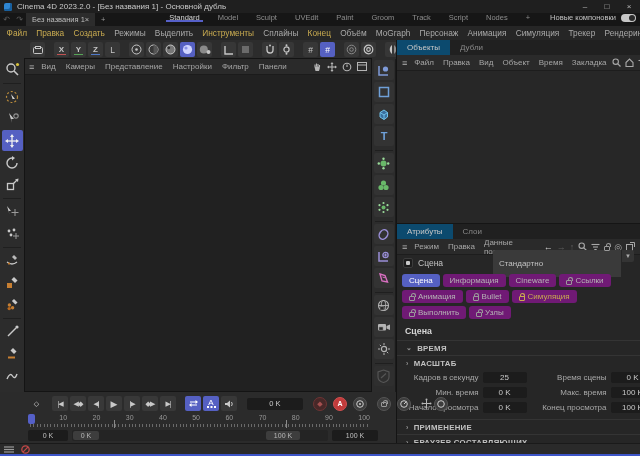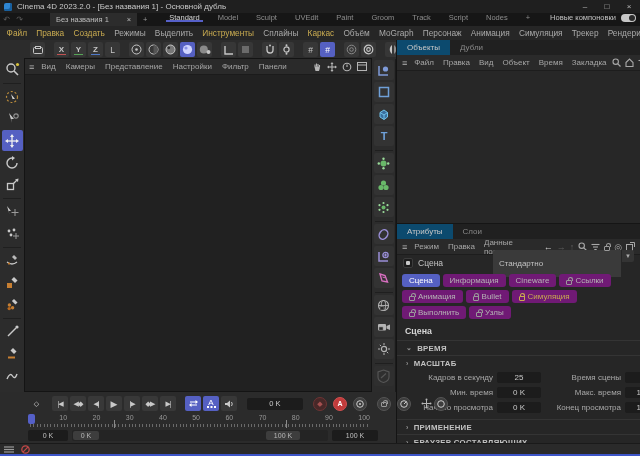--- a/index.html
+++ b/index.html
@@ -12,21 +12,21 @@
     font-size:8px; display:flex; align-items:center; }
   #appicon { width:8px; height:8px; margin:0 5px 0 4px; border-radius:2px;
     background:#2f86d2; box-shadow:inset -2px -2px 0 #175f9e; }
   #wincontrols { margin-left:auto; display:flex; height:13px; }
   .winbtn { width:22px; height:13px; display:flex; align-items:center; justify-content:center;
     color:#bbb; font-size:8px; }
 
   
   #tabrow { left:0; top:13px; width:640px; height:13px; background:#161616; display:flex; align-items:stretch; font-size:7.5px; color:#8d8d8d; }
   .undoredo { width:13px; display:flex; align-items:center; justify-content:center; color:#5a5a5a; font-size:8px; }
-  #doctab { background:#2c2c2c; color:#bdbdbd; display:flex; align-items:center; padding:0 6px; gap:18px;margin-left:24px; }
+  #doctab { background:#2c2c2c; color:#bdbdbd; display:flex; align-items:center; padding:0 6px; gap:0; }
   #addtab { width:16px; display:flex; align-items:center; justify-content:center; color:#9a9a9a; }
   #layouttabs { margin-left:auto; display:flex; align-items:flex-start; }
   .ltab { padding:0 9px; display:flex; align-items:center; position:relative; }
   .ltab.active { color:#d4d4d4; }
   .ltab.active::after { content:""; position:absolute; left:6px; right:6px; bottom:0; height:2px; background:#5660c8; }
   .lsep { width:1px; background:#3a3a3a; margin:2px 3px; }
   #newlayouts { color:#c3c3c3; padding:0 4px; display:flex; align-items:center; gap:5px; }
   .toggle { width:15px; height:8px; border-radius:4px; background:#c7c7c7; position:relative; }
   .toggle::after { content:""; position:absolute; right:1px; top:1px; width:6px; height:6px; border-radius:50%; background:#2b2b2b; }
 
@@ -88,21 +88,21 @@
   .mtab.active { background:#5560c2; color:#fff; }
   .mtab.accent { color:#c9ab50; }
   .lock { width:6px; height:5px; border:1px solid #9a9a9a; border-radius:1px; position:relative; margin-top:3px; flex:0 0 auto; }
   .lock::before { content:""; position:absolute; left:0.5px; top:-3.5px; width:3px; height:3px; border:1px solid #9a9a9a; border-bottom:0; border-radius:2.5px 2.5px 0 0; }
   .mtab.accent .lock, .mtab.accent .lock::before { border-color:#c9ab50; }
 
   #attrbody { background:#262626; font-size:8px; color:#a8a8a8; }
   #attrtitle { font-size:8.8px; font-weight:bold; color:#d6d6d6; padding:5px 8px 4px 8px; }
   .section { height:15px; display:flex; align-items:center; padding-left:9px; gap:5px; border-top:1px solid #343434; font-weight:bold; font-size:7.8px; color:#c2c2c2; letter-spacing:0.3px; }
   .chev { color:#8f8f8f; font-size:7px; }
-  .frow { display:flex; align-items:center; height:15px; padding-left:14px; gap:4px; }
+  .frow { display:flex; align-items:center; height:15px; padding-left:14px; gap:4px;justify-content:center; }
   .flabel { width:82px; text-align:right; color:#a8a8a8; flex:0 0 auto; }
   .flabel2 { width:76px; text-align:right; color:#a8a8a8; flex:0 0 auto; }
   .fld { width:44px; height:11px; background:#1c1c1c; border-radius:2px; color:#c8c8c8; display:flex; align-items:center; justify-content:center; flex:0 0 auto; }
 
   
   #bottomarea { left:0; top:392px; width:396px; height:51px; background:#2b2b2b; }
   #animbar { position:absolute; left:28px; top:4px; display:flex; gap:2px; align-items:center; }
   .ab { width:16px; height:15px; background:#383838; border-radius:2px; display:flex; align-items:center; justify-content:center; color:#c8c8c8; font-size:7px; letter-spacing:-1px; flex:0 0 auto; }
   .ab.blue { background:#5560c2; color:#fff; }
   #framefld { width:56px; height:12px; background:#1c1c1c; border-radius:2px; color:#c8c8c8; font-size:7.5px; display:flex; align-items:center; justify-content:center; margin:0 8px; }
@@ -167,21 +167,21 @@
 </div>
 
 <div id="menurow" class="abs">
   <span class="mi accent">Файл</span>
   <span class="mi accent">Правка</span>
   <span class="mi accent">Создать</span>
   <span class="mi">Режимы</span>
   <span class="mi">Выделить</span>
   <span class="mi accent">Инструменты</span>
   <span class="mi">Сплайны</span>
-  <span class="mi accent">Каркас</span>
+  <span class="mi accent">Конец</span>
   <span class="mi">Объём</span>
   <span class="mi">MoGraph</span>
   <span class="mi">Персонаж</span>
   <span class="mi">Анимация</span>
   <span class="mi">Симуляция</span>
   <span class="mi">Трекер</span>
   <span class="mi">Рендеринг</span>
 
 </div>
 

